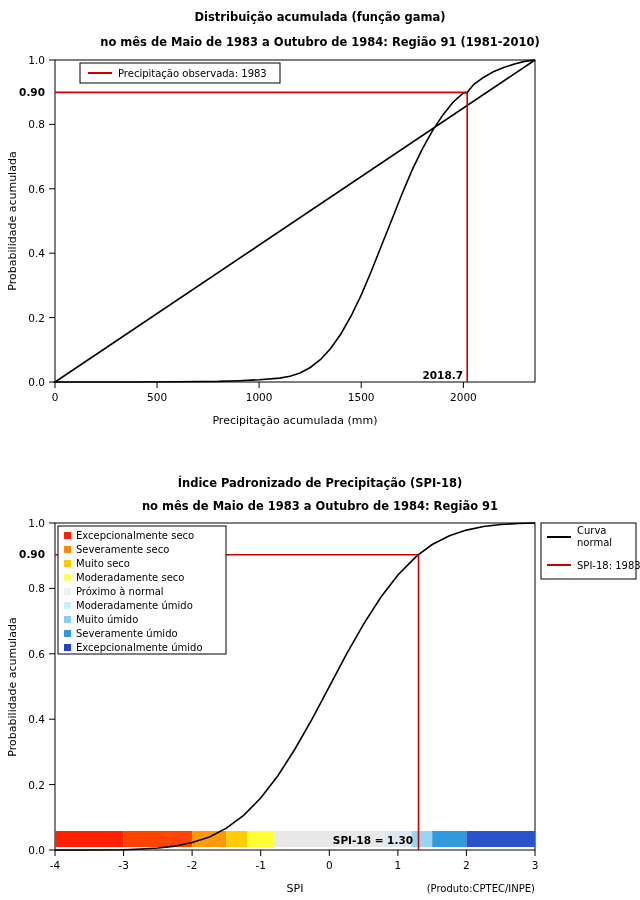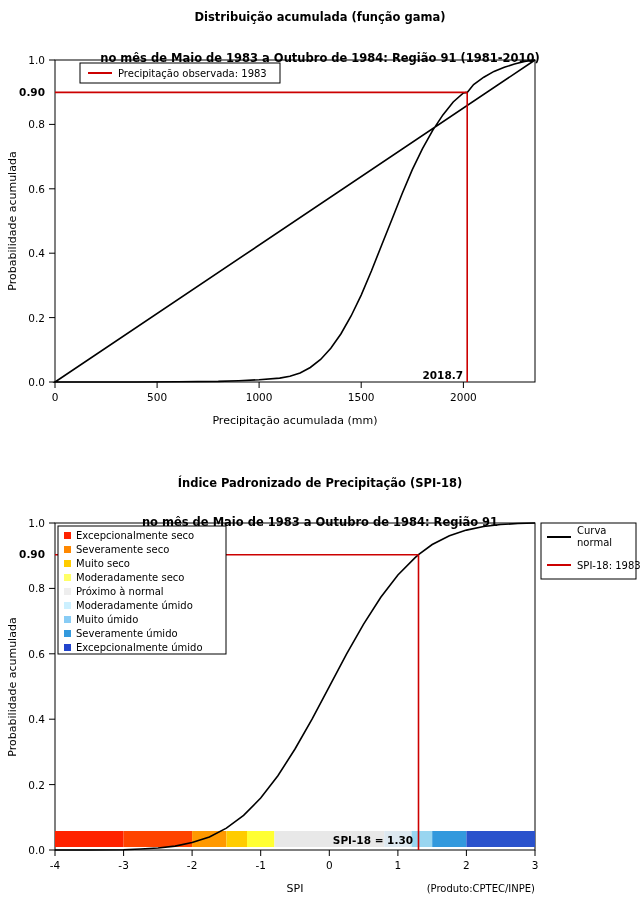--- a/index.html
+++ b/index.html
@@ -22,21 +22,21 @@
   }
   #panel-top { top: 0; height: 450px; }
   #panel-bottom { top: 468px; height: 450px; }
 
   .chart-title {
     text-align: center;
     font-size: 11.5px;
     font-weight: bold;
     line-height: 15px;
     margin: 0;
-    padding: 16px;
+    padding: 0;
   }
   #panel-top .chart-title { padding-top: 10px; }
   #panel-bottom .chart-title { padding-top: 8px; }
 
   .plot-wrap {
     position: absolute;
     left: 0; top: 0;
     width: 640px; height: 450px;
     pointer-events: none;
   }

